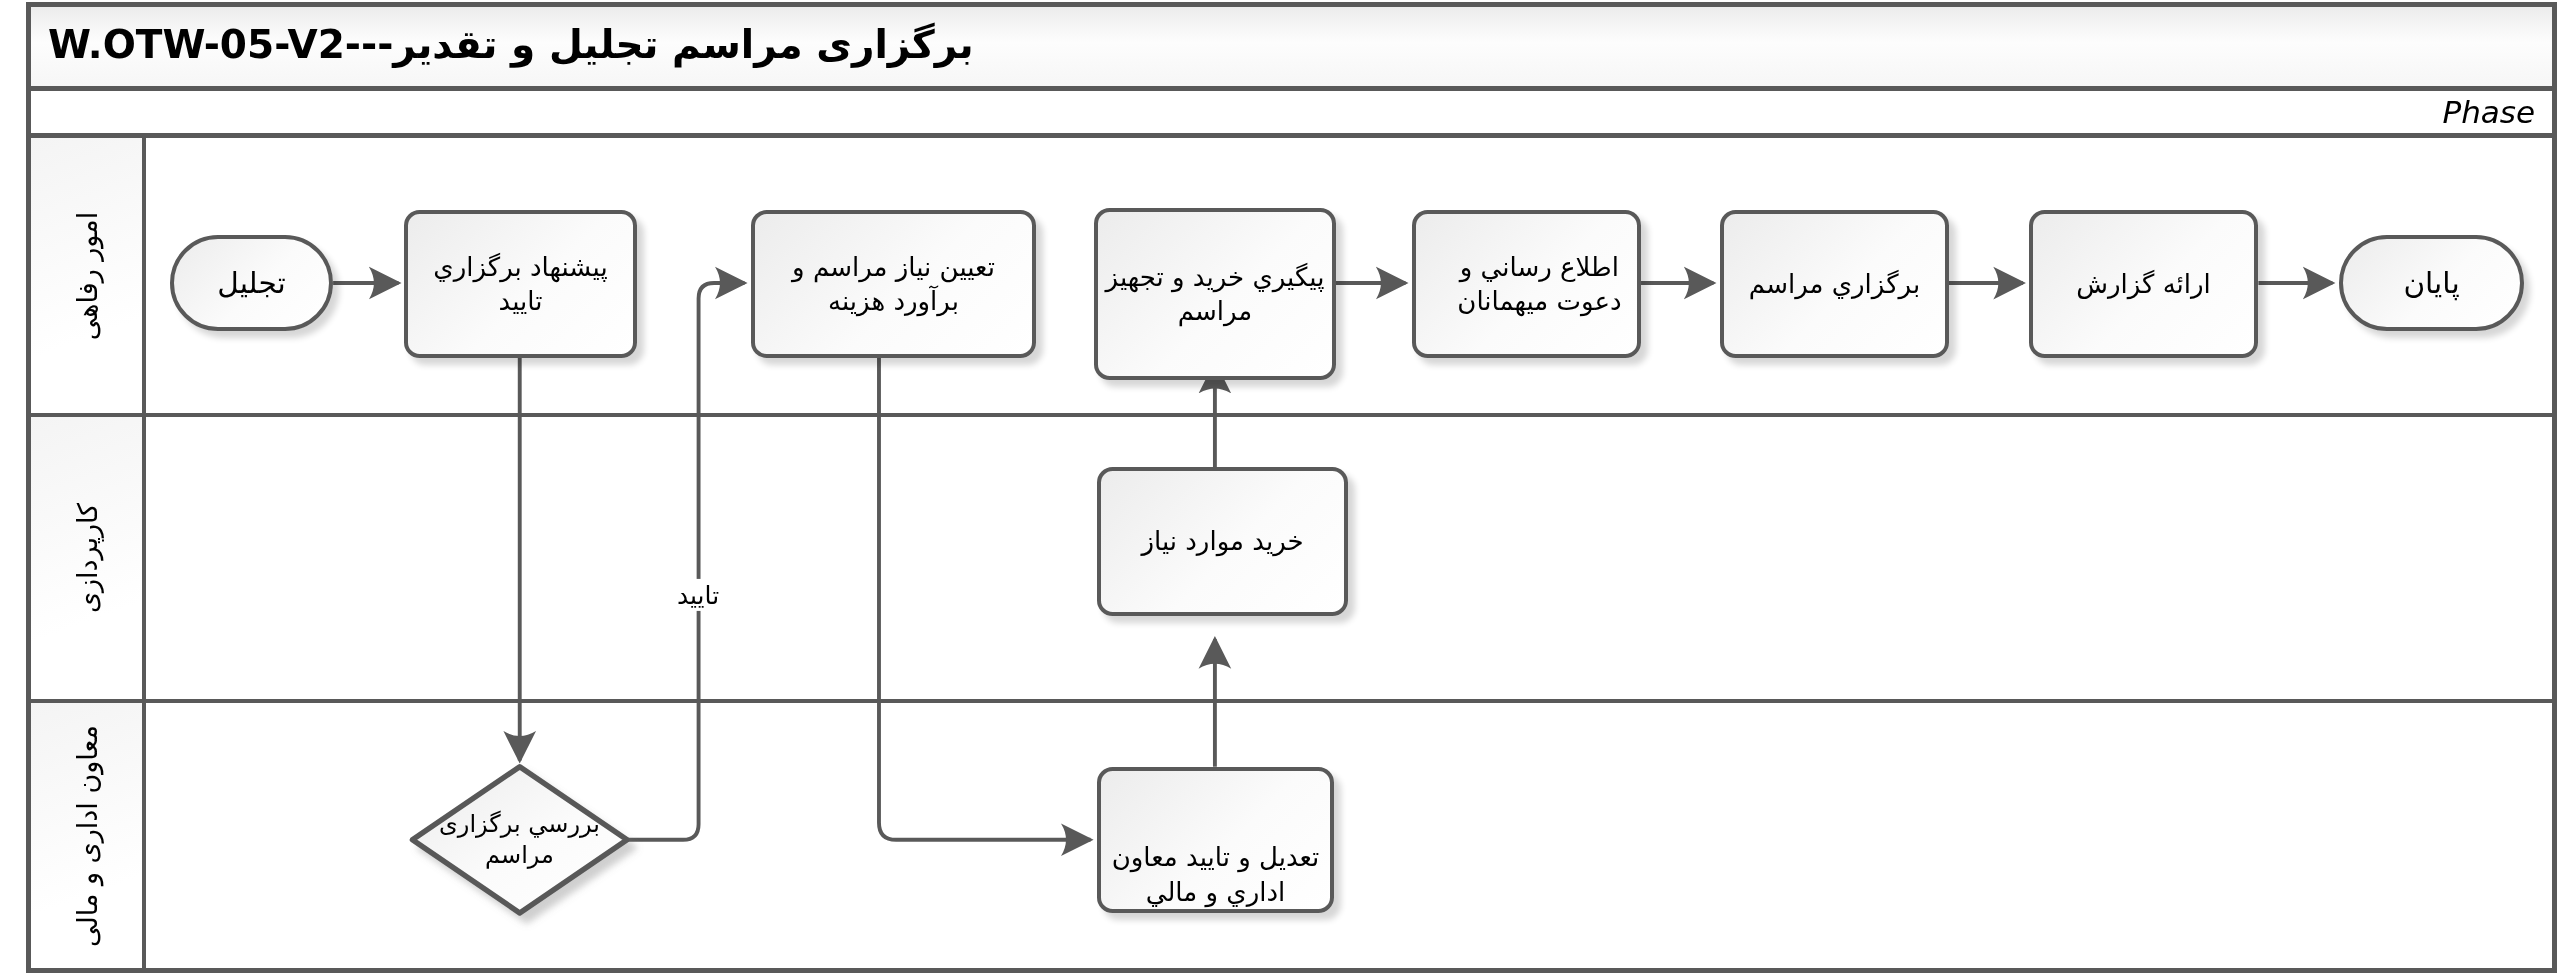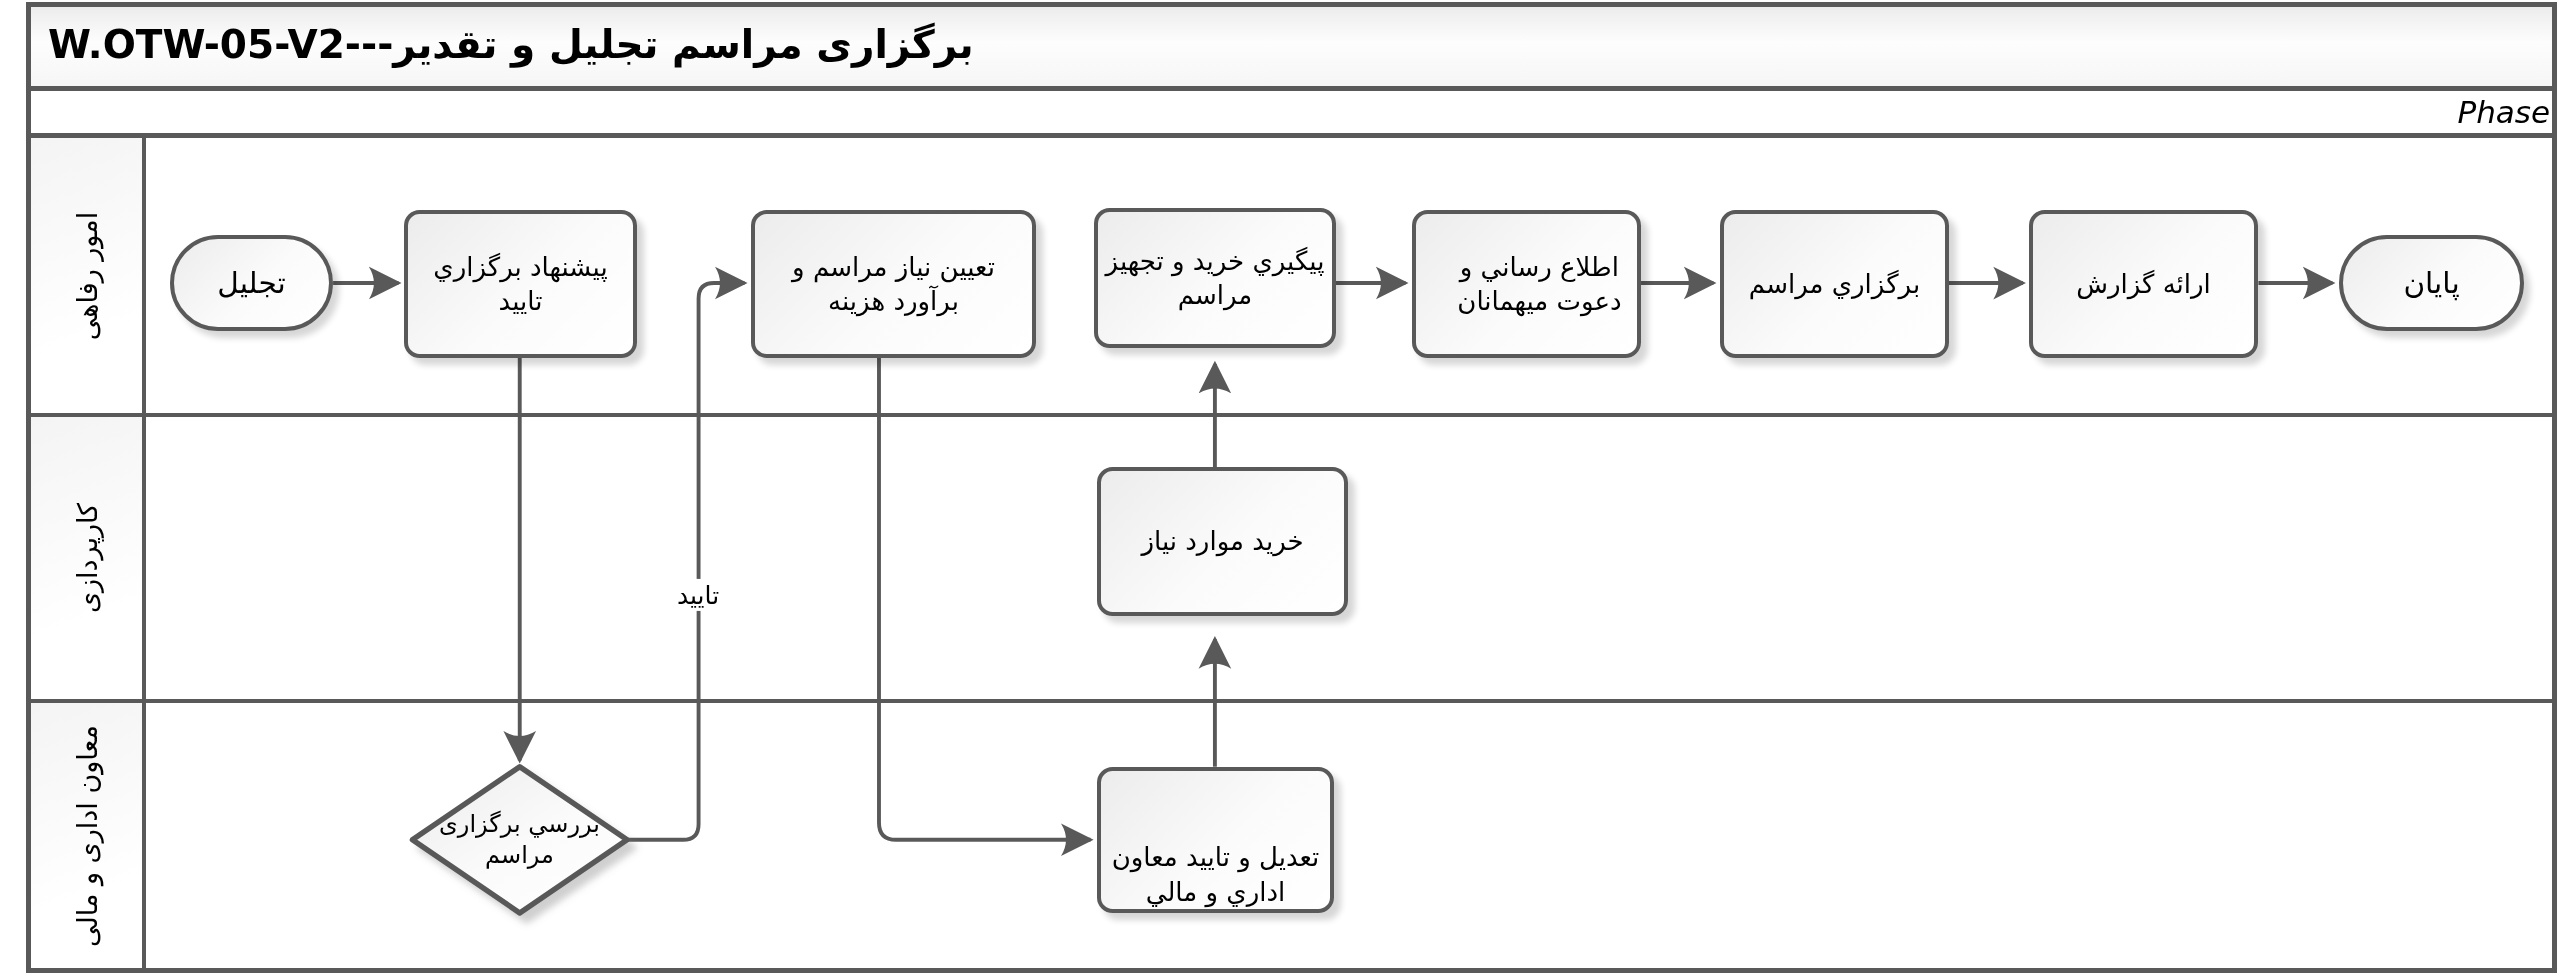--- a/index.html
+++ b/index.html
@@ -25,21 +25,21 @@
     padding:0 0 4px 17px;
   }
   .title-text{
     font-size:39px;font-weight:bold;direction:rtl;text-align:left;width:100%;
     white-space:nowrap;
   }
   .phase-row{
     height:47px;flex:0 0 auto;box-sizing:border-box;
     border-bottom:5.4px solid #595959;
     display:flex;align-items:center;justify-content:flex-end;
-    padding-right:2px;background:#fff;
+    padding-right:17px;background:#fff;
   }
   .phase-label{font-size:31px;font-style:italic;}
   .lanes{flex:1 1 auto;display:flex;flex-direction:column;}
   .lane{display:flex;box-sizing:border-box;}
   .lane.b{border-bottom:4.7px solid #595959;}
   .lane-label-cell{
     flex:0 0 115px;box-sizing:border-box;border-right:4.7px solid #595959;
     position:relative;background:linear-gradient(160deg,#f4f4f4 0%,#ffffff 70%);
   }
   .lane-label{
@@ -142,21 +142,21 @@
   </div>
 
   <div class="node task" style="left:404px;top:210px;width:233px;height:148px;">
     <span>پیشنهاد برگزاري تایید</span>
   </div>
 
   <div class="node task" style="left:751px;top:210px;width:285px;height:148px;">
     <span>تعیین نیاز مراسم و برآورد هزینه</span>
   </div>
 
-  <div class="node task" style="left:1094px;top:208px;width:242px;height:140px;">
+  <div class="node task" style="left:1094px;top:208px;width:242px;height:172px;">
     <span>پیگیري خرید و تجهیز مراسم</span>
   </div>
 
   <div class="node task" style="left:1412px;top:210px;width:229px;height:148px;padding-left:32px;">
     <span>اطلاع رساني و دعوت میهمانان</span>
   </div>
 
   <div class="node task" style="left:1720px;top:210px;width:229px;height:148px;">
     <span>برگزاري مراسم</span>
   </div>

